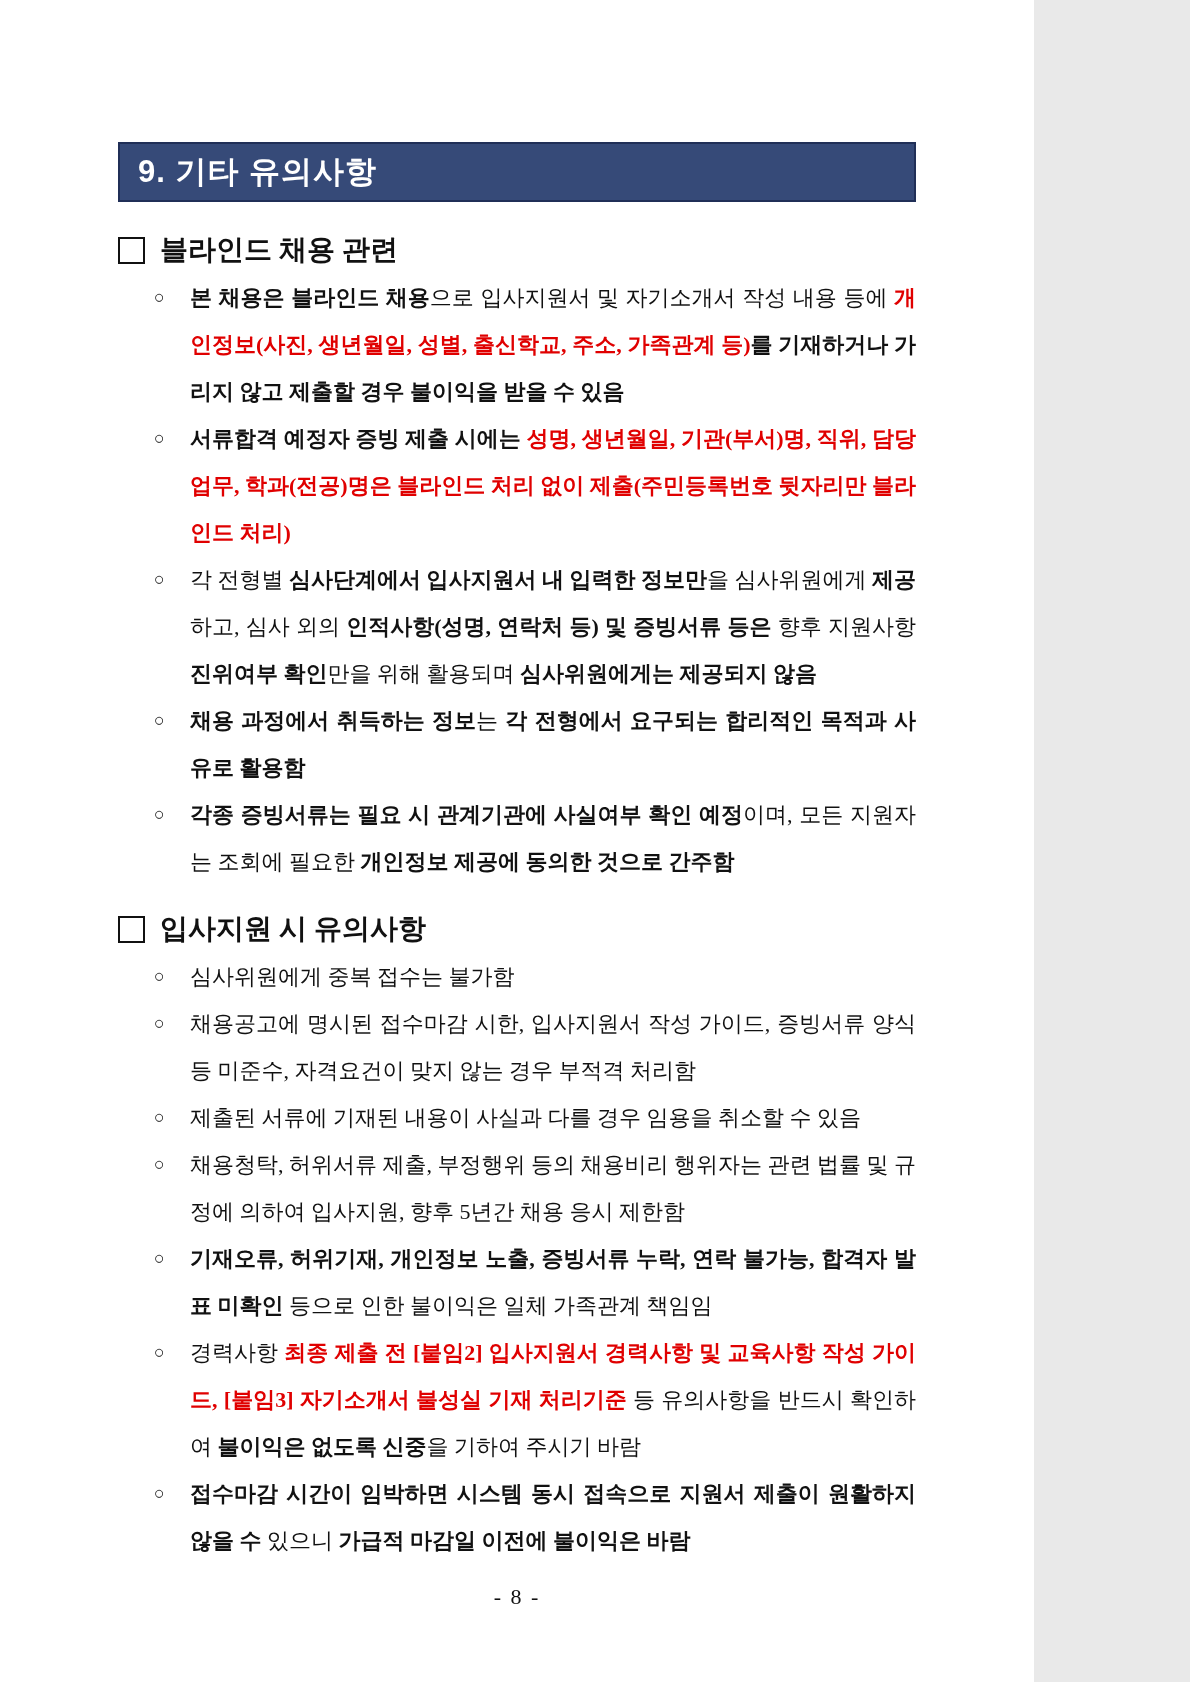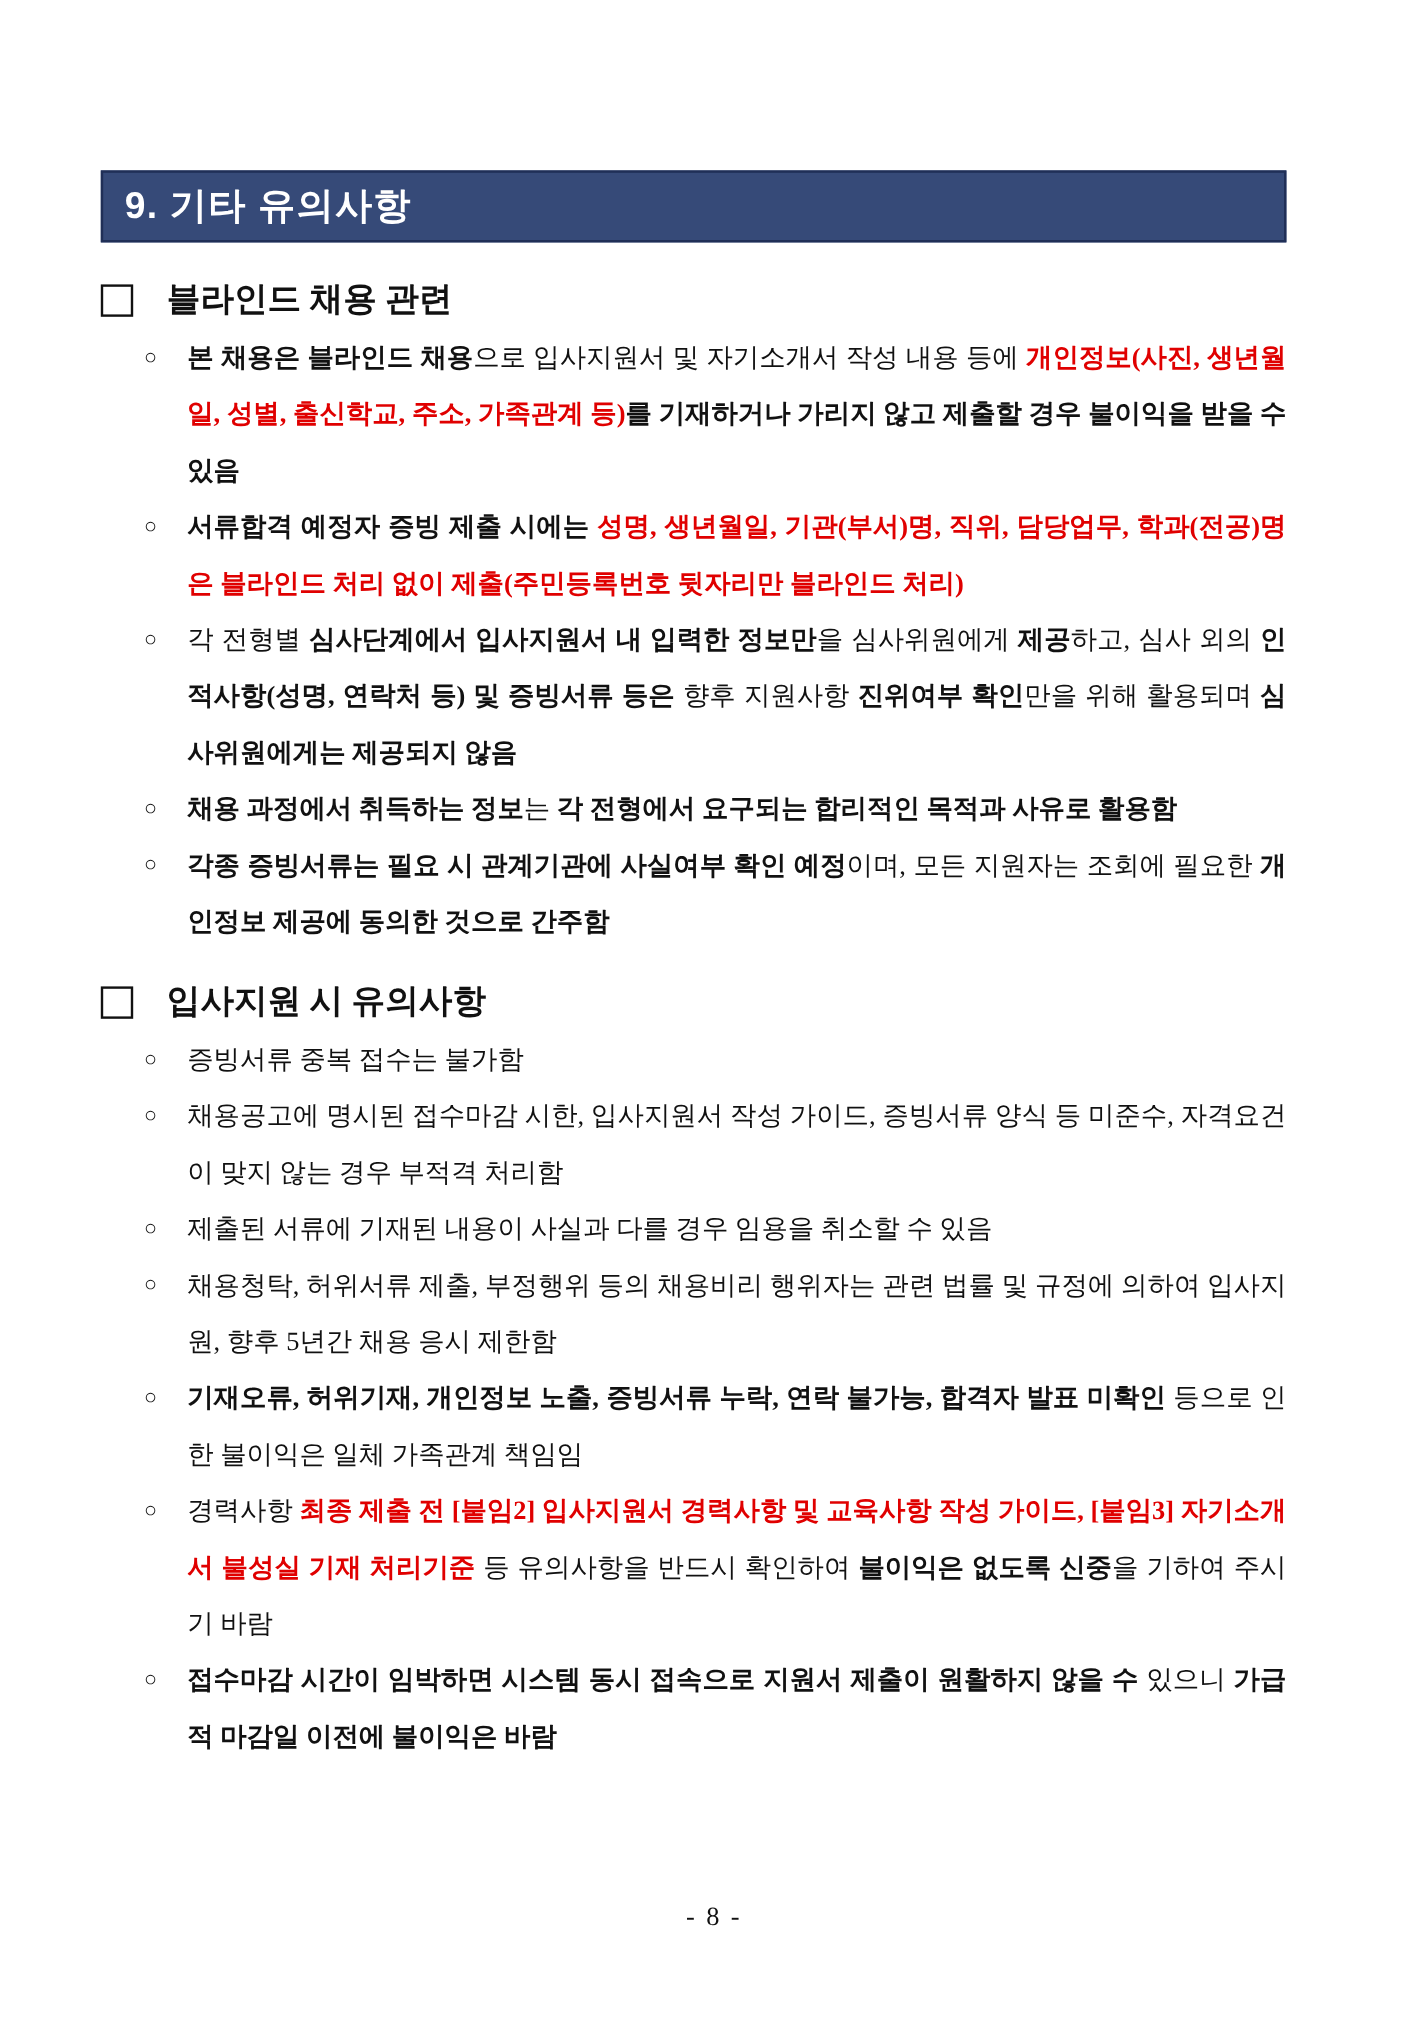--- a/index.html
+++ b/index.html
@@ -1,42 +1,42 @@
 <!DOCTYPE html>
 <html><head>
 <meta charset="utf-8">
 <style>
   html,body{margin:0;padding:0;background:#e9e9e9;}
   .page{
     position:relative;
-    width:1190px;height:1682px;
+    width:1034px;height:1682px;
     background:#ffffff;
     box-sizing:border-box;
-    padding:142px 118px 0 84px;
+    padding:142px 118px 0 118px;
     font-family:"Liberation Serif","DejaVu Serif",serif;
     color:var(--ink,#111111);
     overflow:hidden;
   }
   .title-bar{
     height:60px;
     box-sizing:border-box;
     background:var(--navy,#364a78);
     border:2px solid var(--navy-border,#202f57);
     display:flex;align-items:center;
     padding:0 18px;
     font-family:"Liberation Sans","DejaVu Sans",sans-serif;
     font-weight:bold;
     font-size:31px;
     color:var(--bar-text,#ffffff);
     letter-spacing:1px;
   }
   .doc-section{margin-top:24px;}
   .doc-section + .doc-section{margin-top:20px;}
   .section-title{
-    display:flex;align-items:center;gap:28px;
+    display:flex;align-items:center;gap:15px;
     font-size:28px;font-weight:bold;
     line-height:48px;
   }
   .sq{
     width:23px;height:23px;
     border:2.5px solid var(--ink,#111111);
     display:inline-block;flex:0 0 auto;
     background:transparent;
   }
   .bullet{display:flex;padding-left:36px;}
@@ -99,21 +99,21 @@
           <p class="runs"><span class="run-b">각종 증빙서류는 필요 시 관계기관에 사실여부 확인 예정</span><span class="run-r">이며, 모든 지원자는 조회에 필요한 </span><span class="run-b">개인정보 제공에 동의한 것으로 간주함</span></p>
         </div>
       </section>
       <section class="doc-section">
         <div class="section-title">
           <span class="sq"></span>
           <span>입사지원 시 유의사항</span>
         </div>
         <div class="bullet">
           <span class="circ">○</span>
-          <p class="runs"><span class="run-r">증빙서류 중복 접수는 불가함</span></p>
+          <p class="runs"><span class="run-r">심사위원에게 중복 접수는 불가함</span></p>
         </div>
         <div class="bullet">
           <span class="circ">○</span>
           <p class="runs"><span class="run-r">채용공고에 명시된 접수마감 시한, 입사지원서 작성 가이드, 증빙서류 양식 등 미준수, 자격요건이 맞지 않는 경우 부적격 처리함</span></p>
         </div>
         <div class="bullet">
           <span class="circ">○</span>
           <p class="runs"><span class="run-r">제출된 서류에 기재된 내용이 사실과 다를 경우 임용을 취소할 수 있음</span></p>
         </div>
         <div class="bullet">

